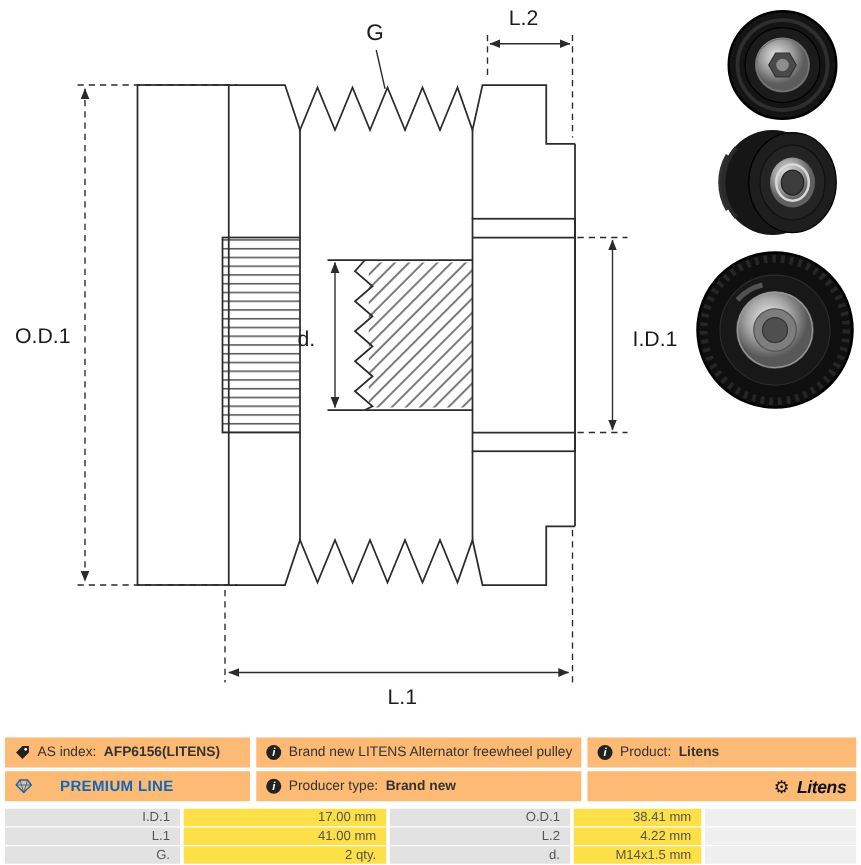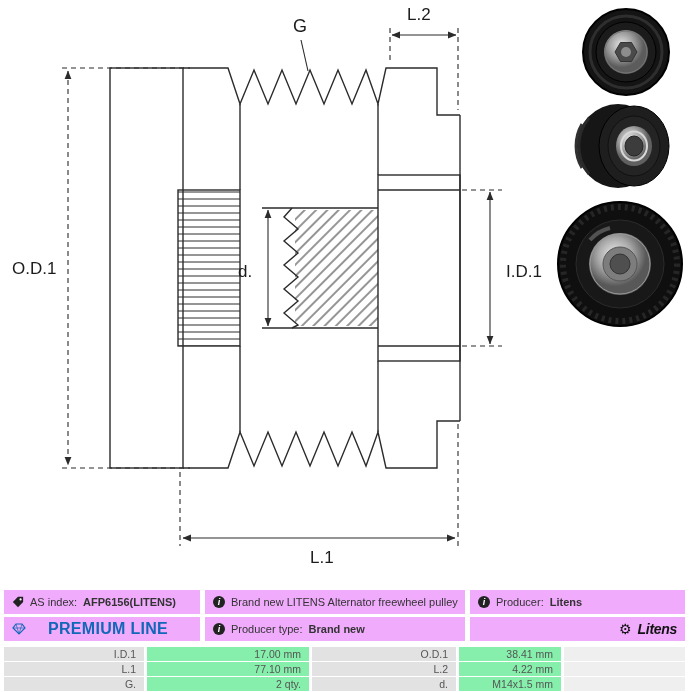--- a/index.html
+++ b/index.html
@@ -11,37 +11,37 @@
   }
   .drawing-svg { position:absolute; left:0; top:0; }
   .photo { position:absolute; }
   .photo1 { right:3px;  top:6px; }
   .photo2 { right:3px;  top:100px; }
   .photo3 { right:1px;  top:196px; }
 
   .info-panel { position:absolute; left:4px; right:4px; top:590px; }
   .meta-row { display:grid; grid-template-columns:196px 260px 1fr; column-gap:5px; margin-bottom:3px; }
   .meta-cell {
-    background:#f0abfc; height:24px; display:flex; align-items:center;
+    background:#fdba74; height:24px; display:flex; align-items:center;
     padding:0 8px; font-size:11px; color:#333; gap:6px; white-space:nowrap; overflow:hidden;
   }
   .meta-cell b { font-weight:bold;text-align:right; }
   .meta-cell.logo-cell { justify-content:flex-end; }
-  .premium-text { color:#1267b8; font-weight:bold; font-size:16px; letter-spacing:.3px;padding-left:16px; }
+  .premium-text { color:#1267b8; font-weight:bold; font-size:12px; letter-spacing:.3px;padding-left:16px; }
   .info-dot {
     display:inline-flex; width:12px; height:12px; border-radius:50%;
     background:#222; color:#fff; font-size:9px; font-weight:bold;
     align-items:center; justify-content:center; flex:0 0 auto; font-style:italic;
   }
   .gear-glyph { font-size:14px; line-height:1; color:#111; }
   .brand-text { font-weight:bold; font-style:italic; font-size:14px; color:#111; letter-spacing:-.3px; }
 
   .spec-table { display:grid; grid-template-columns:140px 162px 144px 102px 1fr; gap:1px 3px; margin-top:6px; }
   .spec-cell {
-    background:#86efac; height:14px; line-height:14px; font-size:10.5px;
+    background:#fde047; height:14px; line-height:14px; font-size:10.5px;
     color:#555; text-align:right; padding-right:8px;
   }
   .spec-cell.key { background:#e2e2e2; }
   .spec-cell.filler { background:#efefef; }
 </style>
 </head>
 <body>
 
 <div class="stage">
 
@@ -172,21 +172,21 @@
         </svg>
         <span>AS index:</span>
         <b>AFP6156(LITENS)</b>
       </div>
       <div class="meta-cell">
         <span class="info-dot">i</span>
         <span>Brand new LITENS Alternator freewheel pulley</span>
       </div>
       <div class="meta-cell">
         <span class="info-dot">i</span>
-        <span>Producer:</span>
+        <span>Product:</span>
         <b>Litens</b>
       </div>
     </div>
 
     <div class="meta-row">
       <div class="meta-cell">
         <svg width="14" height="12" viewBox="0 0 14 12">
           <path d="M4,1 h6 l3,4 -6,6 -6,-6 z" fill="none" stroke="#1267b8" stroke-width="1.2"></path>
           <path d="M1,5 h12 M4,1 l3,10 M10,1 l-3,10" fill="none" stroke="#1267b8" stroke-width=".7"></path>
         </svg>
@@ -205,21 +205,21 @@
 
     <div class="spec-table">
 
       <div class="spec-cell key">I.D.1</div>
       <div class="spec-cell">17.00 mm</div>
       <div class="spec-cell key">O.D.1</div>
       <div class="spec-cell">38.41 mm</div>
       <div class="spec-cell filler"></div>
 
       <div class="spec-cell key">L.1</div>
-      <div class="spec-cell">77.10 mm</div>
+      <div class="spec-cell">41.00 mm</div>
       <div class="spec-cell key">L.2</div>
       <div class="spec-cell">4.22 mm</div>
       <div class="spec-cell filler"></div>
 
       <div class="spec-cell key">G.</div>
       <div class="spec-cell">2 qty.</div>
       <div class="spec-cell key">d.</div>
       <div class="spec-cell">M14x1.5 mm</div>
       <div class="spec-cell filler"></div>
     </div>

